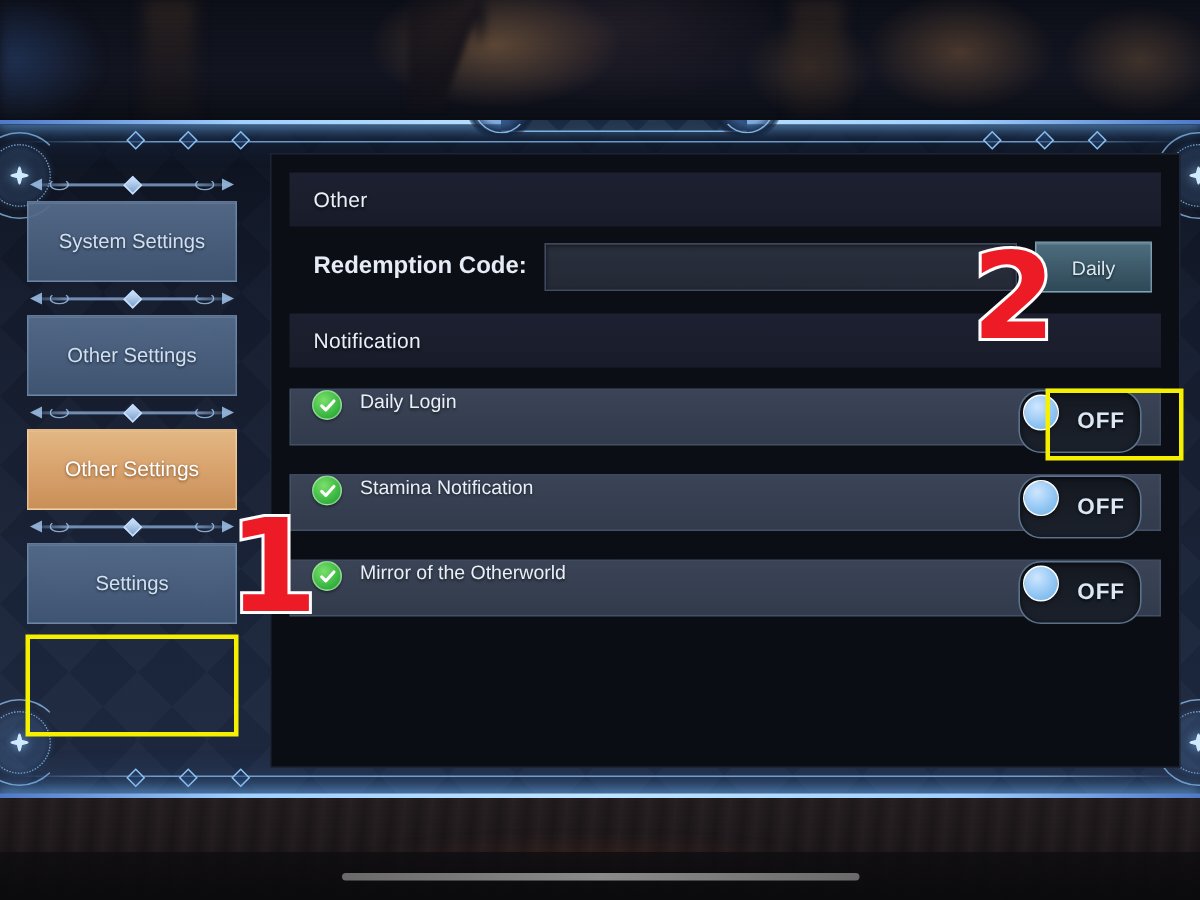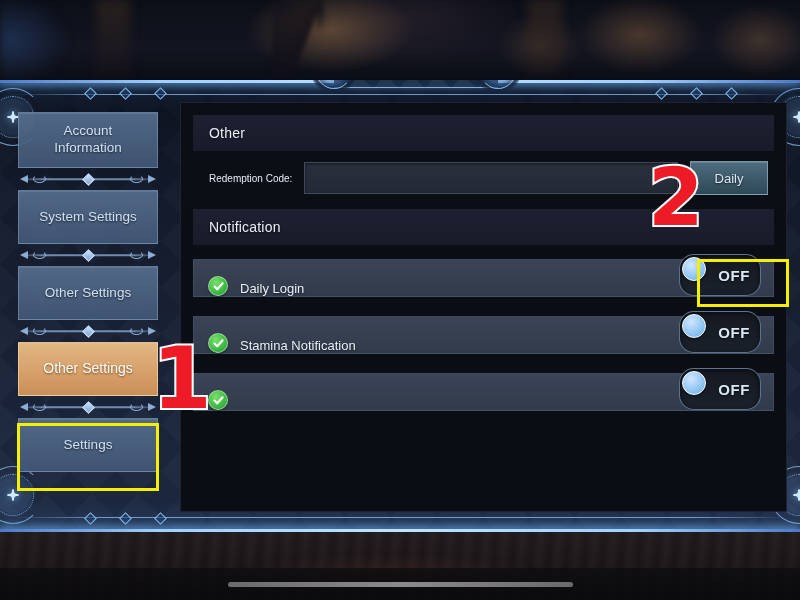--- a/index.html
+++ b/index.html
@@ -230,21 +230,21 @@
   }
   .section-header {
     height:36px; margin:0 12px; display:flex; align-items:center; padding-left:16px;
     background:linear-gradient(180deg,#1c2030,#181c2a);
     color:#e9eef7; font-size:14px; letter-spacing:.2px;
     text-shadow:0 1px 2px rgba(0,0,0,.6);
   }
   .row-code {
     display:flex; align-items:center; height:54px; padding:0 18px 0 28px; gap:12px;
   }
-  .row-code .lbl { color:#e6ecf6; font-size:10px; white-space:nowrap; }
+  .row-code .lbl { color:#e6ecf6; font-size:16px; white-space:nowrap;font-weight:bold; }
   .code-input {
     flex:1; height:32px; background:linear-gradient(180deg,#2a2f3c,#242936);
     border:1px solid rgba(120,145,185,.30);
     box-shadow:inset 0 1px 3px rgba(0,0,0,.55);
     color:#c9d5e6; font-size:13px; padding:0 10px;
     font-family:"Liberation Sans", sans-serif;
   }
   .code-input::placeholder { color:#5d6779; }
   .redeem-btn {
     width:78px; height:34px;
@@ -261,21 +261,21 @@
     border:3px solid #f5f000; pointer-events:none;
   }
   #marker-2 {
     position:absolute; left:648px; top:84px; z-index:40;
     font-family:"DejaVu Sans", sans-serif; font-weight:bold; font-size:80px; line-height:.85;
     color:#ec1b26;
     -webkit-text-stroke:4px #ffffff; paint-order:stroke fill;
   }
 
   .toggle-row {
-    display:flex; align-items:flex-end; height:38px; margin:0 12px 19px 12px;
+    display:flex; align-items:flex-start; height:38px; margin:0 12px 19px 12px;
     padding:0 12px 0 14px;
     background:linear-gradient(180deg,#3a4456,#323b4c);
     border:1px solid rgba(120,150,190,.16);
   }
   .check-icon {
     width:20px; height:20px; border-radius:50%; flex:0 0 auto;
     background:radial-gradient(circle at 38% 32%, #7ae06a, #33b23e 70%, #249030);
     border:1px solid rgba(255,255,255,.42);
     display:flex; align-items:center; justify-content:center;
     box-shadow:0 1px 2px rgba(0,0,0,.45);
@@ -384,23 +384,20 @@
     <div class="title-cap r">
       <span class="arc"></span>
       <span class="burst"></span>
       <span class="burst d"></span>
     </div>
     <div id="title-text">Settings</div>
   </div>
 
   <div id="sidebar">
 
-    <div class="nav-item tall">
-      <span>Account<br>Information</span>
-    </div>
     <div class="nav-divider">
       <span class="line"></span>
       <span class="arw l"></span>
       <span class="arw r"></span>
       <span class="curl l"></span>
       <span class="curl r"></span>
       <span class="dia"></span>
     </div>
 
     <div class="nav-item">
@@ -486,20 +483,21 @@
         <span class="st">OFF</span>
       </span>
     </div>
 
     <div class="toggle-row">
       <span class="check-icon">
         <svg width="13" height="13" viewBox="0 0 13 13">
             <path d="M2.5 6.6 L5.2 9.3 L10.6 3.3" fill="none" stroke="#ffffff" stroke-width="2.1" stroke-linecap="round" stroke-linejoin="round"></path>
           </svg>
       </span>
+      <span class="tl-label">Mirror of the Otherworld</span>
       <span class="spacer"></span>
       <span class="switch">
         <span class="knob"></span>
         <span class="st">OFF</span>
       </span>
     </div>
 
   </div>
 
   <div id="hl-other"></div>

